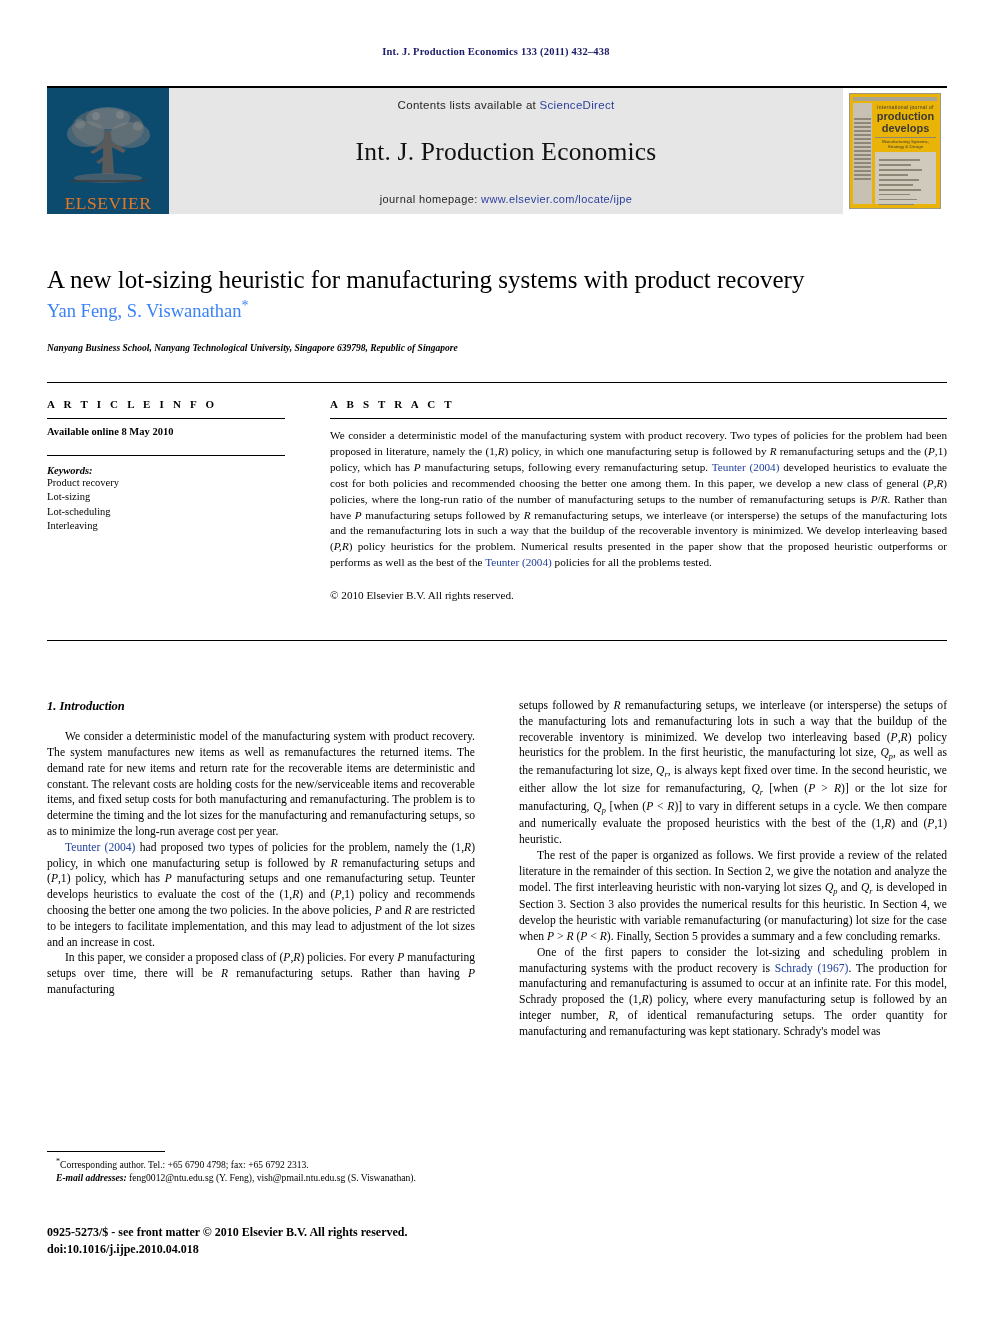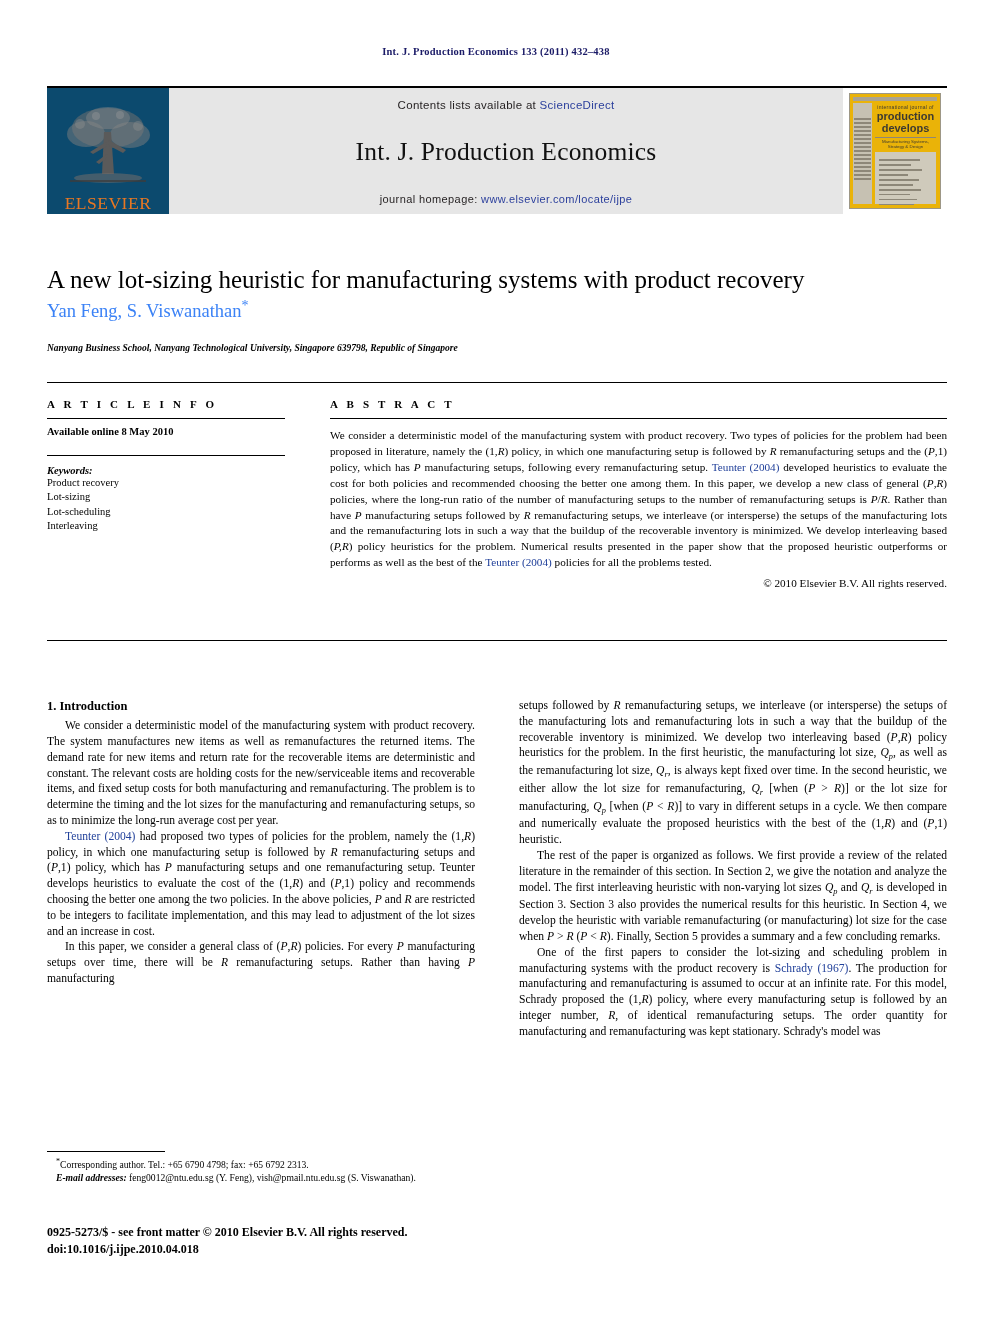--- a/index.html
+++ b/index.html
@@ -223,22 +223,22 @@
   }
   .abstract-text {
     font-size: 11.2px;
     line-height: 1.42;
     text-align: justify;
     padding-top: 9px;
     hyphens: none;
   }
   .copyright {
     font-size: 11.2px;
-    text-align: right;
-    margin-top: 6px;
+    text-align: left;
+    margin-top: 18px;
   }
   .ref-link { color: #21409a; }
   .info-rule-bot {
     position: absolute;
     top: 640px;
     left: 47px;
     width: 900px;
     border-top: 1.6px solid #000;
   }
 
@@ -249,21 +249,22 @@
     width: 428px;
     font-size: 11.6px;
     line-height: 1.365;
     text-align: justify;
   }
   .body-left  { left: 47px; }
   .body-right { left: 519px; }
   .sec-h {
     font-size: 12.5px;
     font-weight: bold;
-    margin: 0 0 3px 0;
+    margin: 0 0 14px 0;
+    font-style: italic;
   }
   .body-col p {
     margin: 0;
     text-indent: 18px;
   }
   .body-col p.cont { text-indent: 0; }
   var, .ital { font-style: italic; }
   sub { font-size: .72em; }
 
   
@@ -409,21 +410,21 @@
     <div class="sec-label">A B S T R A C T</div>
     <div class="hr-thick"></div>
     <div class="abstract-text"><span>We consider a deterministic model of the manufacturing system with product recovery. Two types of policies for the problem had been proposed in literature, namely the (1,</span><var>R</var><span>) policy, in which one manufacturing setup is followed by </span><var>R</var><span> remanufacturing setups and the (</span><var>P</var><span>,1) policy, which has </span><var>P</var><span> manufacturing setups, following every remanufacturing setup. </span><span class="ref-link">Teunter (2004)</span><span> developed heuristics to evaluate the cost for both policies and recommended choosing the better one among them. In this paper, we develop a new class of general (</span><var>P</var><span>,</span><var>R</var><span>) policies, where the long-run ratio of the number of manufacturing setups to the number of remanufacturing setups is </span><var>P</var><span>/</span><var>R</var><span>. Rather than have </span><var>P</var><span> manufacturing setups followed by </span><var>R</var><span> remanufacturing setups, we interleave (or intersperse) the setups of the manufacturing lots and the remanufacturing lots in such a way that the buildup of the recoverable inventory is minimized. We develop interleaving based (</span><var>P,R</var><span>) policy heuristics for the problem. Numerical results presented in the paper show that the proposed heuristic outperforms or performs as well as the best of the </span><span class="ref-link">Teunter (2004)</span><span> policies for all the problems tested.</span></div>
     <div class="copyright">© 2010 Elsevier B.V. All rights reserved.</div>
   </div>
 
   <div class="body-col body-left">
     <div class="sec-h">1.  Introduction</div>
     <p>We consider a deterministic model of the manufacturing system with product recovery. The system manufactures new items as well as remanufactures the returned items. The demand rate for new items and return rate for the recoverable items are deterministic and constant. The relevant costs are holding costs for the new/serviceable items and recoverable items, and fixed setup costs for both manufacturing and remanufacturing. The problem is to determine the timing and the lot sizes for the manufacturing and remanufacturing setups, so as to minimize the long-run average cost per year.</p>
     <p><span class="ref-link">Teunter (2004)</span><span> had proposed two types of policies for the problem, namely the (1,</span><var>R</var><span>) policy, in which one manufacturing setup is followed by </span><var>R</var><span> remanufacturing setups and (</span><var>P</var><span>,1) policy, which has </span><var>P</var><span> manufacturing setups and one remanufacturing setup. Teunter develops heuristics to evaluate the cost of the (1,</span><var>R</var><span>) and (</span><var>P</var><span>,1) policy and recommends choosing the better one among the two policies. In the above policies, </span><var>P</var><span> and </span><var>R</var><span> are restricted to be integers to facilitate implementation, and this may lead to adjustment of the lot sizes and an increase in cost.</span></p>
-    <p><span>In this paper, we consider a general class of (</span><var>P</var><span>,</span><var>R</var><span>) policies. For every </span><var>P</var><span> manufacturing setups over time, there will be </span><var>R</var><span> remanufacturing setups. Rather than having </span><var>P</var><span> manufacturing</span></p>
+    <p><span>In this paper, we consider a proposed class of (</span><var>P</var><span>,</span><var>R</var><span>) policies. For every </span><var>P</var><span> manufacturing setups over time, there will be </span><var>R</var><span> remanufacturing setups. Rather than having </span><var>P</var><span> manufacturing</span></p>
   </div>
 
   <div class="body-col body-right">
     <p class="cont"><span>setups followed by </span><var>R</var><span> remanufacturing setups, we interleave (or intersperse) the setups of the manufacturing lots and remanufacturing lots in such a way that the buildup of the recoverable inventory is minimized. We develop two interleaving based (</span><var>P</var><span>,</span><var>R</var><span>) policy heuristics for the problem. In the first heuristic, the manufacturing lot size, </span><var><span>Q</span><sub>p</sub></var><span>, as well as the remanufacturing lot size, </span><var><span>Q</span><sub>r</sub></var><span>, is always kept fixed over time. In the second heuristic, we either allow the lot size for remanufacturing, </span><var><span>Q</span><sub>r</sub></var><span> [when (</span><var>P</var><span> &gt; </span><var>R</var><span>)] or the lot size for manufacturing, </span><var><span>Q</span><sub>p</sub></var><span> [when (</span><var>P</var><span> &lt; </span><var>R</var><span>)] to vary in different setups in a cycle. We then compare and numerically evaluate the proposed heuristics with the best of the (1,</span><var>R</var><span>) and (</span><var>P</var><span>,1) heuristic.</span></p>
     <p><span>The rest of the paper is organized as follows. We first provide a review of the related literature in the remainder of this section. In Section 2, we give the notation and analyze the model. The first interleaving heuristic with non-varying lot sizes </span><var><span>Q</span><sub>p</sub></var><span> and </span><var><span>Q</span><sub>r</sub></var><span> is developed in Section 3. Section 3 also provides the numerical results for this heuristic. In Section 4, we develop the heuristic with variable remanufacturing (or manufacturing) lot size for the case when </span><var>P</var><span> &gt; </span><var>R</var><span> (</span><var>P</var><span> &lt; </span><var>R</var><span>). Finally, Section 5 provides a summary and a few concluding remarks.</span></p>
     <p><span>One of the first papers to consider the lot-sizing and scheduling problem in manufacturing systems with the product recovery is </span><span class="ref-link">Schrady (1967)</span><span>. The production for manufacturing and remanufacturing is assumed to occur at an infinite rate. For this model, Schrady proposed the (1,</span><var>R</var><span>) policy, where every manufacturing setup is followed by an integer number, </span><var>R</var><span>, of identical remanufacturing setups. The order quantity for manufacturing and remanufacturing was kept stationary. Schrady's model was</span></p>
   </div>
 
   <div class="footnote">
     <div class="fn-rule"></div>

